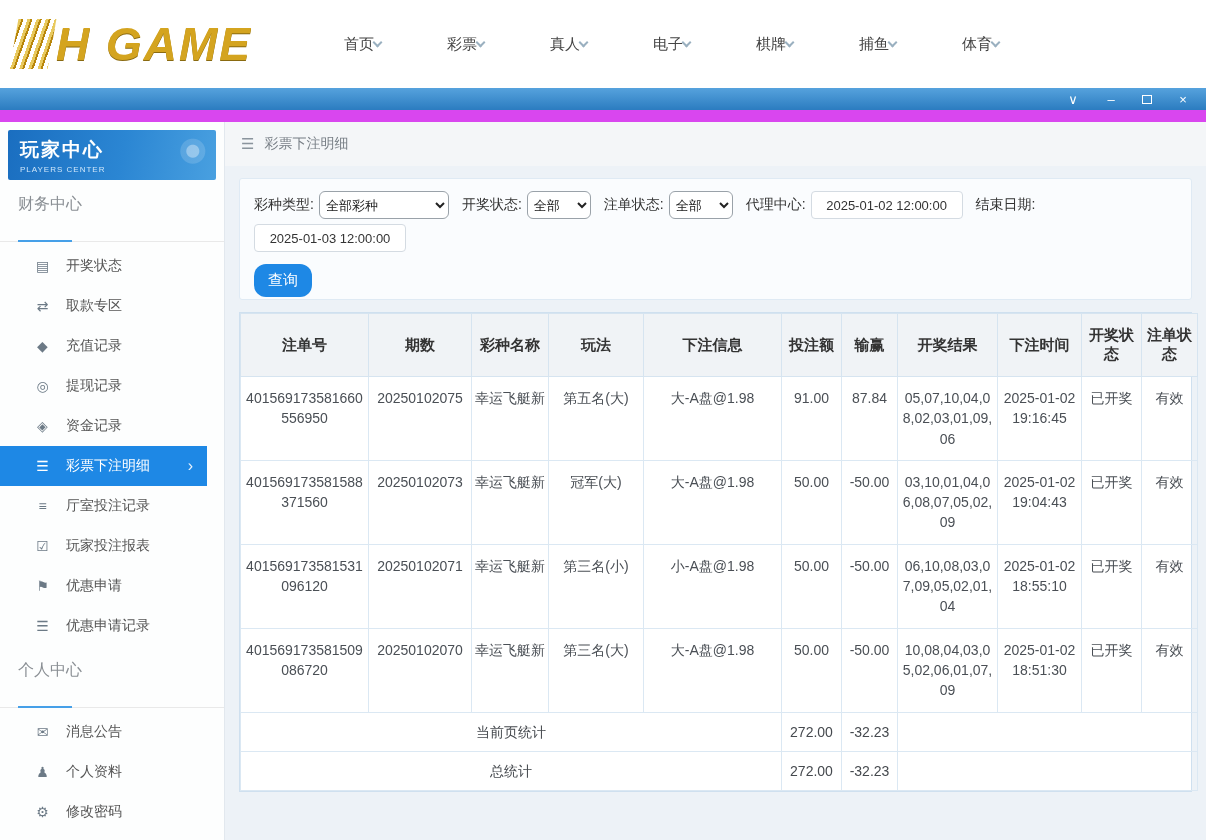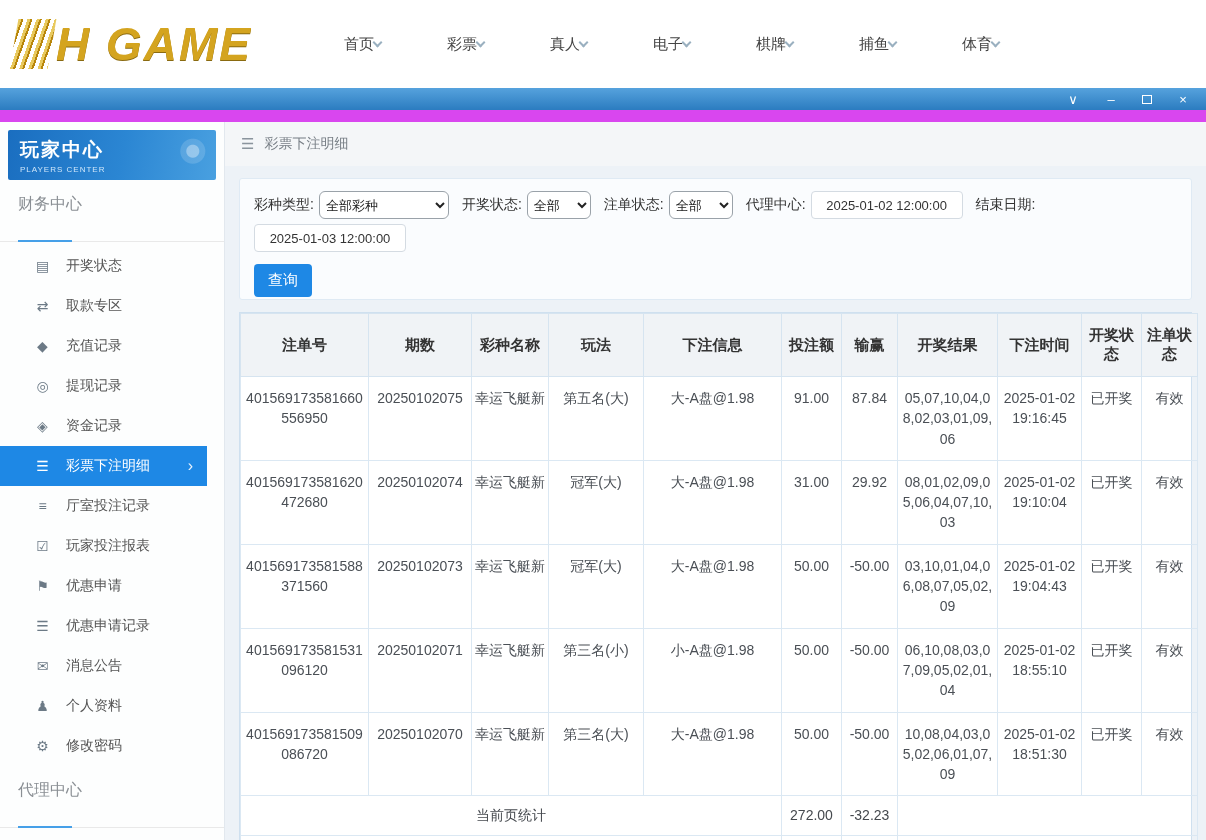--- a/index.html
+++ b/index.html
@@ -56,21 +56,21 @@
   .filter-row { display:flex; align-items:center; gap:5px; font-size:14px; color:#333; flex-wrap:wrap; }
   .flabel { margin-left:8px; }
   .flabel:first-child { margin-left:0; }
   select { height:28px; border:1px solid #9aa2a9; background:#fff; font-size:13px; color:#222;
     border-radius:6px; padding:0 2px; }
   .sel-lottery { width:130px; }
   .sel-small { width:64px; }
   .date-input { width:152px; height:28px; border:1px solid #d4dbe2; text-align:center; font-size:13px;
     color:#333; background:#fff; border-radius:4px; }
   .btn-search { margin-top:12px; background:#1e88e5; color:#fff; border:none; width:58px; height:33px;
-    font-size:15px; border-radius:4px; cursor:pointer;font-family:Liberation Mono, monospace; }
+    font-size:15px; border-radius:12px; cursor:pointer;font-family:Liberation Mono, monospace; }
 
   .table-wrap { margin-top:12px; background:#fff; border:1px solid #cfe0ef; }
   table { width:100%; border-collapse:collapse; table-layout:fixed; }
   th { background:#f0f3f6; font-weight:bold; color:#333; font-size:15px; padding:12px 3px;
     border:1px solid #d6e4f0; }
   td { border:1px solid #dbe8f3; text-align:center; vertical-align:top; padding:11px 3px;
     font-size:14px; color:#4a4f55; line-height:1.45; }
   td.ba { word-break:break-all; }
   tr.sumrow td { vertical-align:middle; padding:9px 3px; color:#45494e; }
 </style>
@@ -166,20 +166,21 @@
             <span>玩家投注报表</span>
           </div>
           <div class="side-item">
             <span class="ic">⚑</span>
             <span>优惠申请</span>
           </div>
           <div class="side-item">
             <span class="ic">☰</span>
             <span>优惠申请记录</span>
           </div>
+          <div class="section-header">个人中心</div>
           <div class="side-item">
             <span class="ic">✉</span>
             <span>消息公告</span>
           </div>
           <div class="side-item">
             <span class="ic">♟</span>
             <span>个人资料</span>
           </div>
           <div class="side-item">
             <span class="ic">⚙</span>
@@ -257,33 +258,20 @@
                   <td>第五名(大)</td>
                   <td>大-A盘@1.98</td>
                   <td>91.00</td>
                   <td>87.84</td>
                   <td class="ba">05,07,10,04,08,02,03,01,09,06</td>
                   <td>2025-01-02 19:16:45</td>
                   <td>已开奖</td>
                   <td>有效</td>
                 </tr>
                 <tr>
-                  <td class="ba">401569173581620472680</td>
-                  <td>20250102074</td>
-                  <td>幸运飞艇新</td>
-                  <td>冠军(大)</td>
-                  <td>大-A盘@1.98</td>
-                  <td>31.00</td>
-                  <td>29.92</td>
-                  <td class="ba">08,01,02,09,05,06,04,07,10,03</td>
-                  <td>2025-01-02 19:10:04</td>
-                  <td>已开奖</td>
-                  <td>有效</td>
-                </tr>
-                <tr>
                   <td class="ba">401569173581588371560</td>
                   <td>20250102073</td>
                   <td>幸运飞艇新</td>
                   <td>冠军(大)</td>
                   <td>大-A盘@1.98</td>
                   <td>50.00</td>
                   <td>-50.00</td>
                   <td class="ba">03,10,01,04,06,08,07,05,02,09</td>
                   <td>2025-01-02 19:04:43</td>
                   <td>已开奖</td>

